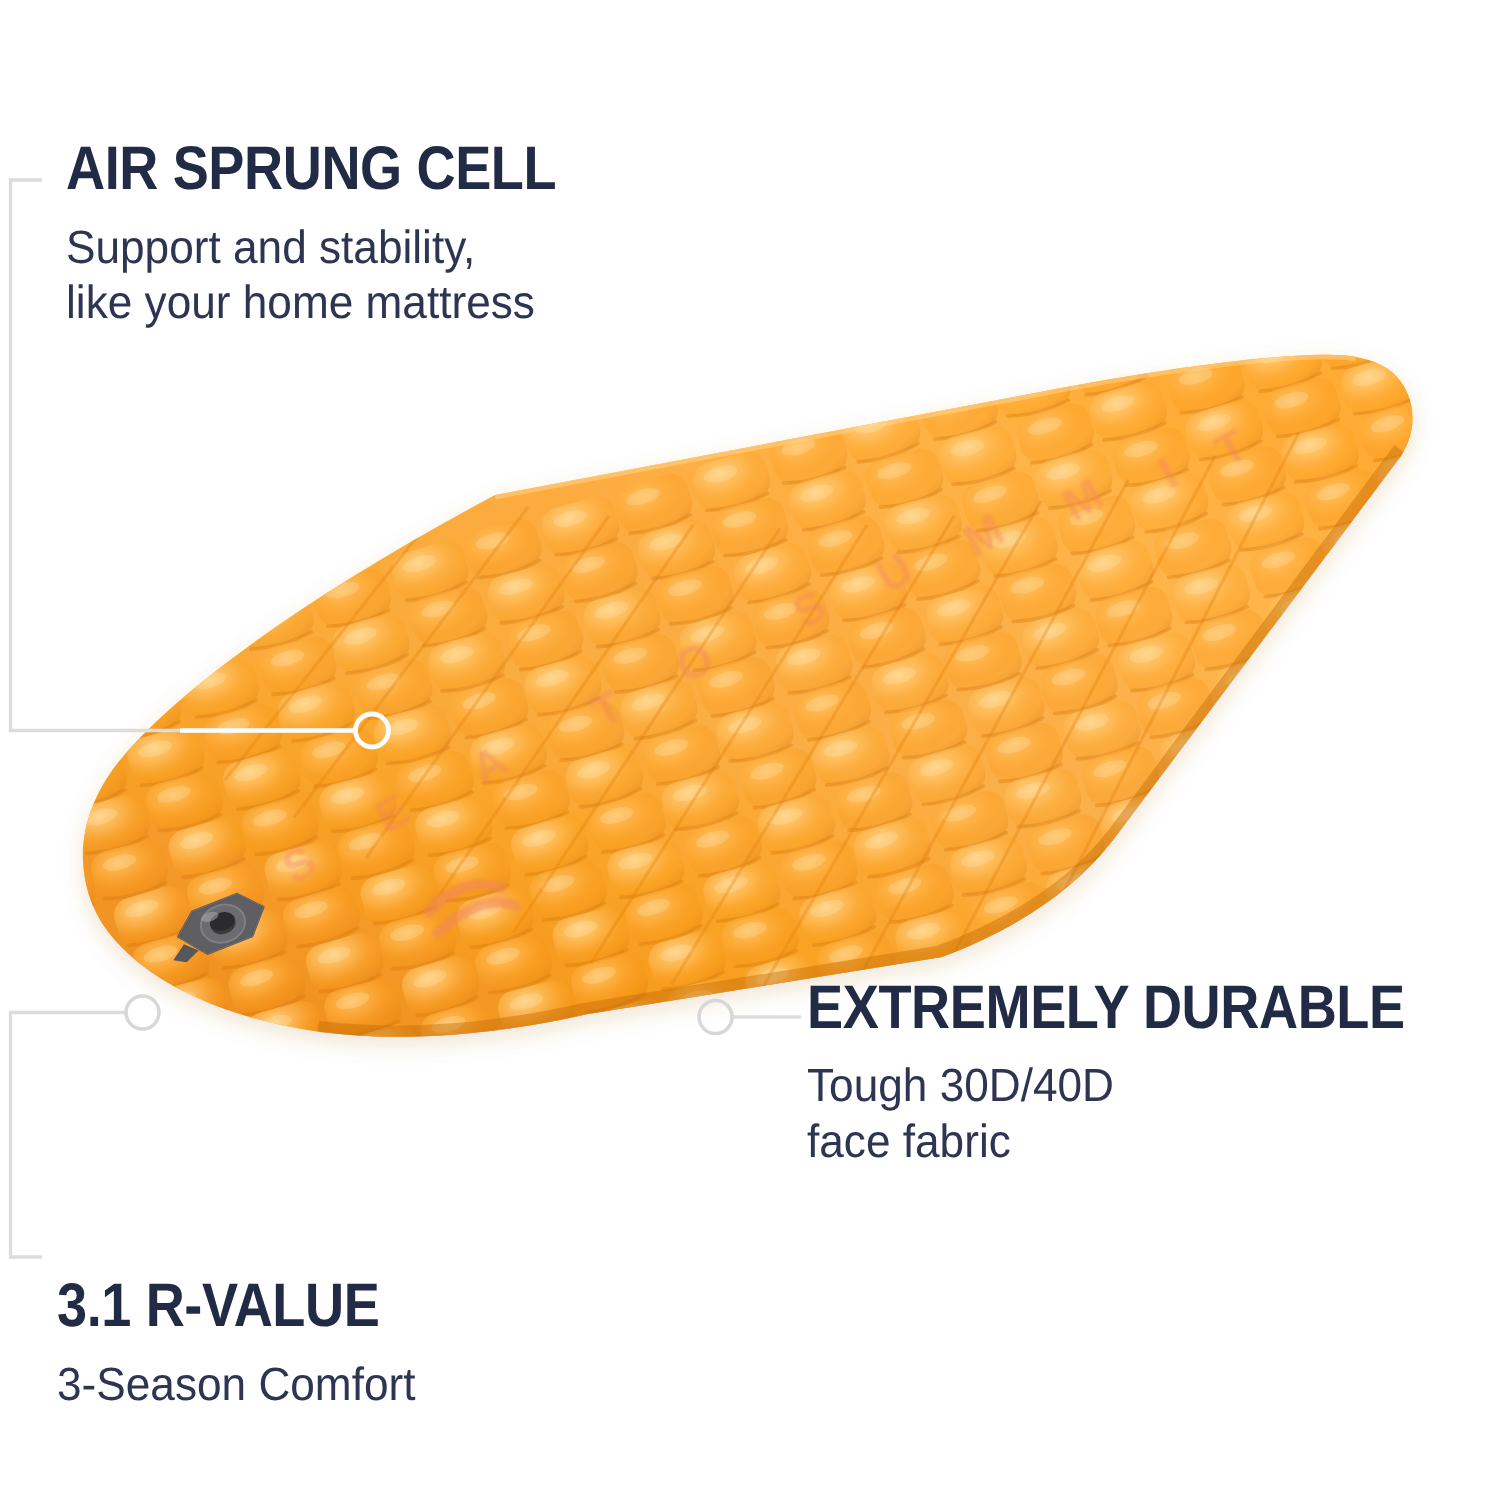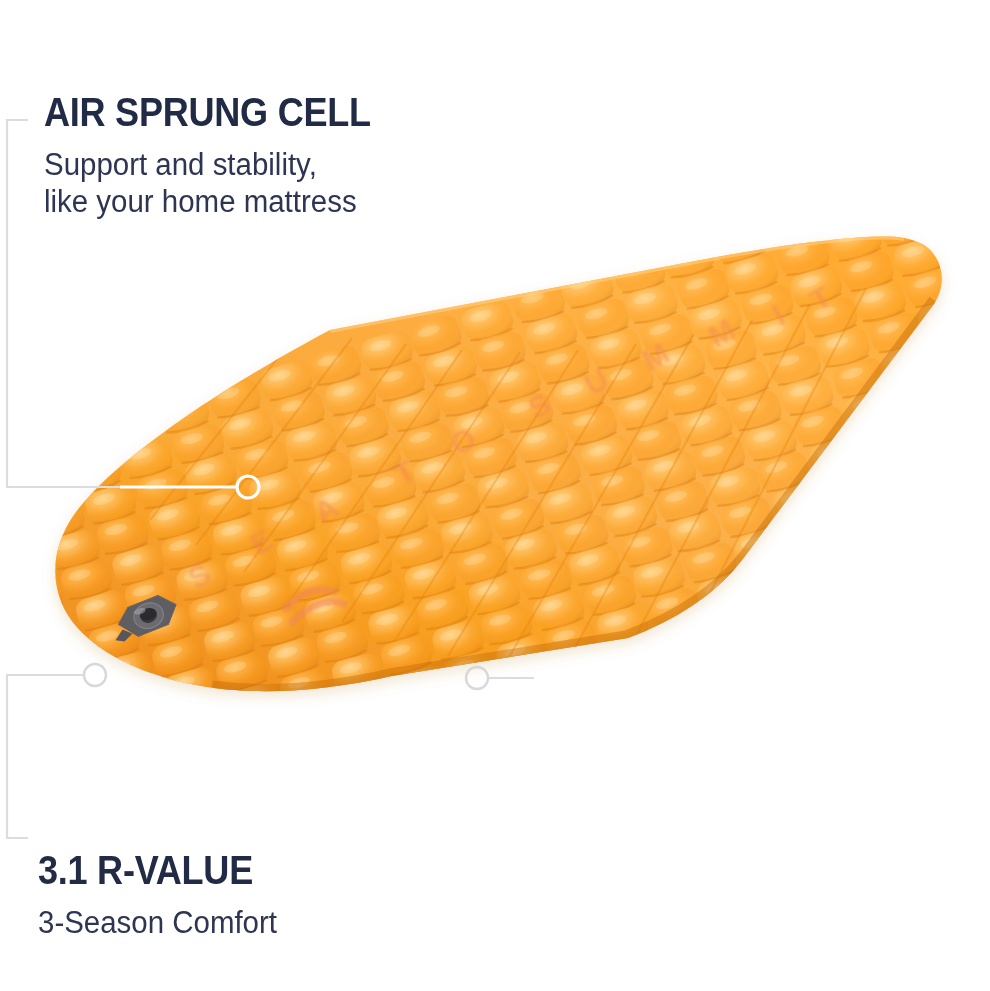--- a/index.html
+++ b/index.html
@@ -1366,20 +1366,27 @@
   </svg>
 
   <div class="callout" id="callout-air-sprung-cell">
     <h2 class="callout-title">AIR SPRUNG CELL</h2>
     <p class="callout-sub">
       <span>Support and stability,</span>
       <span>like your home mattress</span>
     </p>
   </div>
 
+  <div class="callout" id="callout-extremely-durable">
+    <h2 class="callout-title">EXTREMELY DURABLE</h2>
+    <p class="callout-sub">
+      <span>Tough 30D/40D</span>
+      <span>face fabric</span>
+    </p>
+  </div>
 
   <div class="callout" id="callout-r-value">
     <h2 class="callout-title">3.1 R-VALUE</h2>
     <p class="callout-sub">
       <span>3-Season Comfort</span>
     </p>
   </div>
 
 </div>
 

